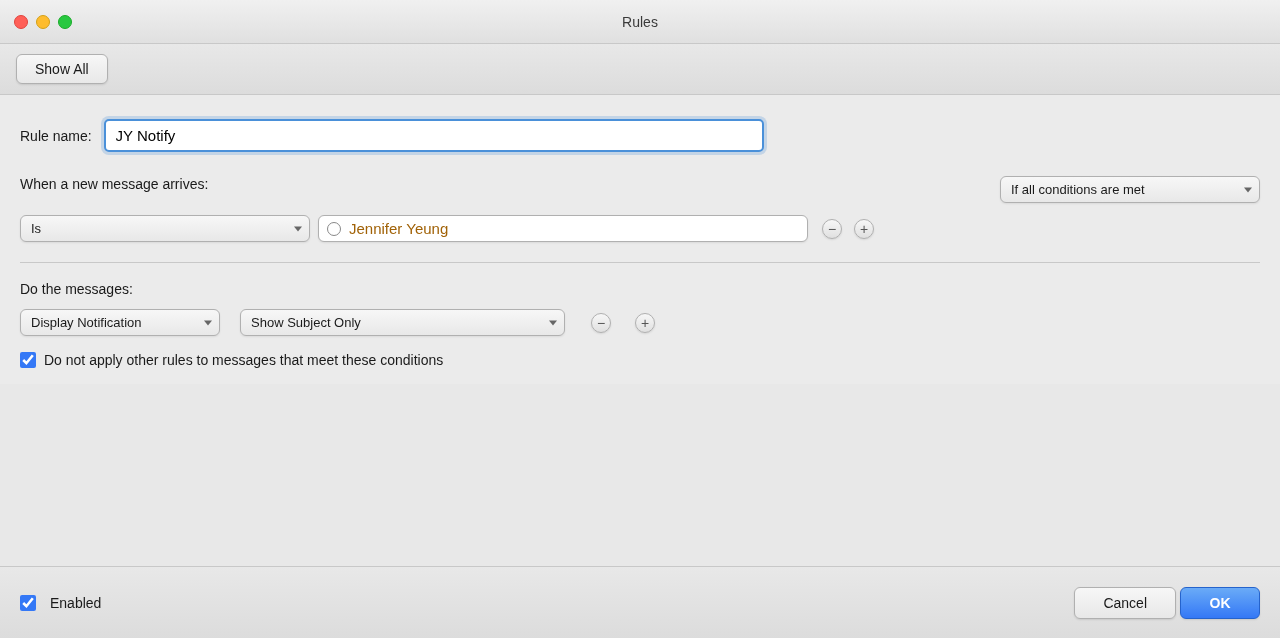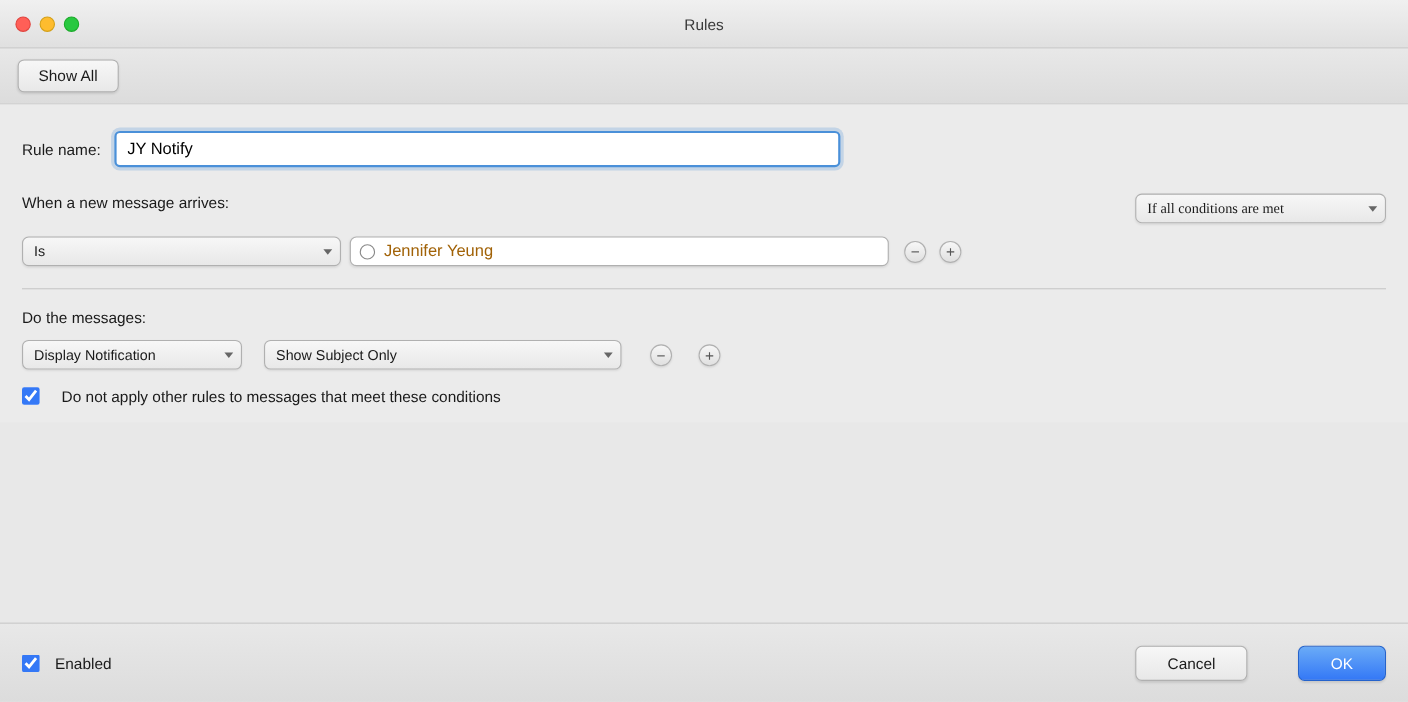--- a/index.html
+++ b/index.html
@@ -247,21 +247,21 @@
       width: 200px;
     }
 
     .show-type-select {
       width: 325px;
     }
 
     .checkbox-row {
       display: flex;
       align-items: center;
-      gap: 20px;
+      gap: 8px;
       margin-top: 16px;
     }
 
     .checkbox-label {
       font-size: 14px;
       color: #1a1a1a;
     }
 
     .bottom-bar {
       position: absolute;
@@ -283,50 +283,48 @@
       gap: 14px;
     }
 
     .enabled-label {
       font-size: 14px;
       color: #1a1a1a;
     }
 
     .bottom-buttons {
       display: flex;
-      gap: 22px;
+      gap: 4px;
     }
 
     .btn {
       background: linear-gradient(to bottom, #f7f7f7, #e8e8e8);
       border: 1px solid #b0b0b0;
       border-radius: 6px;
       padding: 7px 28px;
       font-size: 14px;
       color: #1a1a1a;
       cursor: pointer;
       box-shadow: 0 1px 2px rgba(0,0,0,0.1);
       min-width: 80px;
     }
 
     .btn-ok {
       background: linear-gradient(to bottom, #6aabf7, #3478f6);
       border: 1px solid #2563cc;
       color: white;
-      font-weight: 400;
-      margin-left: 24px;
+      font-weight: 700;
     }
 
     .conditions-area {
       position: relative;
     }
 
     .all-conditions-select {
-      width: 228px;
-      font-family: Liberation Serif, serif;
+      width: 260px;
     }
   </style>
 </head>
 <body>
 
 <div class="title-bar">
   <div class="traffic-lights">
     <div class="traffic-light close"></div>
     <div class="traffic-light minimize"></div>
     <div class="traffic-light maximize"></div>

